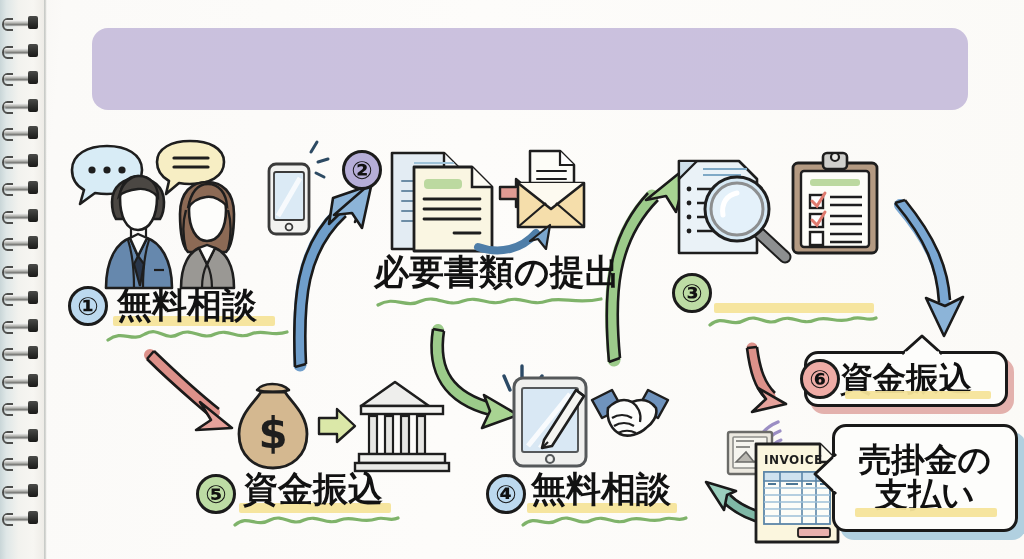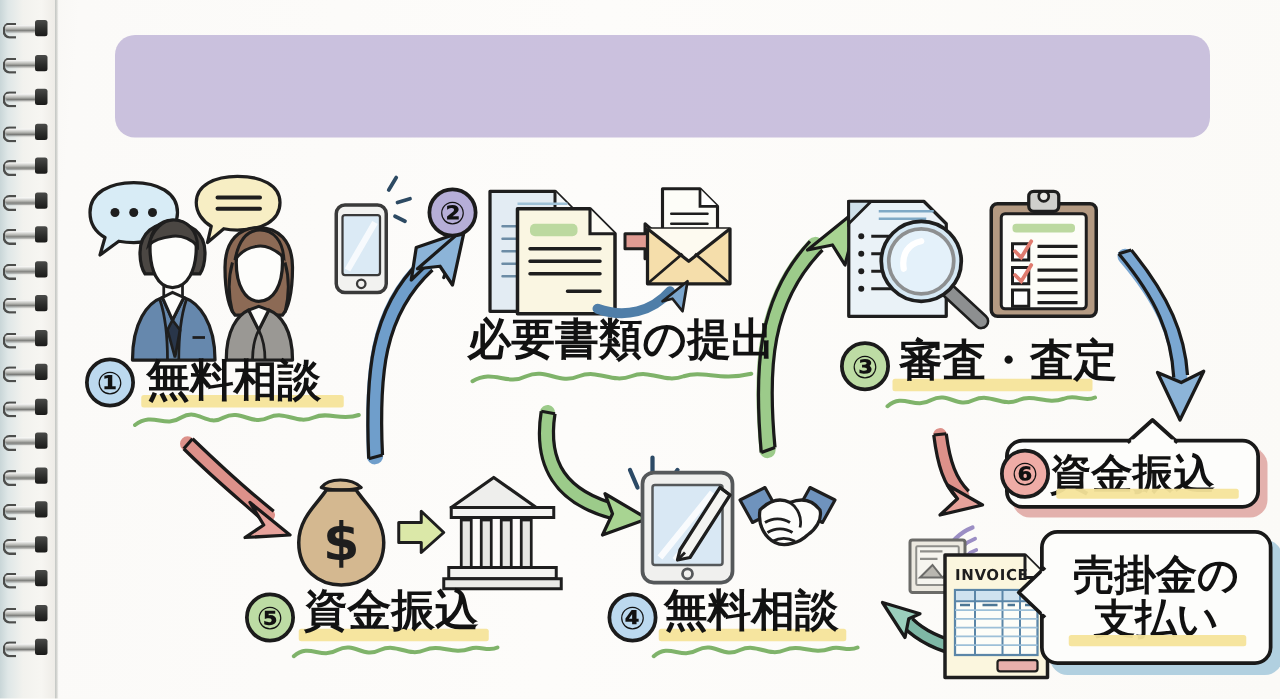--- a/index.html
+++ b/index.html
@@ -262,21 +262,20 @@
         <path d="M165,52 H197 M165,60 H197" stroke="#1e1e1e" stroke-width="2.6"></path>
         <rect x="145" y="69" width="13" height="13" fill="#fff" stroke="#1e1e1e" stroke-width="2.4"></rect>
         <path d="M147,75 L152,80 L160,67" stroke="#e07b6f" stroke-width="3" fill="none" stroke-linecap="round"></path>
         <path d="M165,71 H197 M165,79 H197" stroke="#1e1e1e" stroke-width="2.6"></path>
         <rect x="145" y="87" width="13" height="13" fill="#fff" stroke="#1e1e1e" stroke-width="2.4"></rect>
         <path d="M165,89 H197 M165,97 H197" stroke="#1e1e1e" stroke-width="2.6"></path>
       </g>
     </svg>
   </div>
   <div class="num green" style="left:672px;top:273px;">③</div>
-  <div class="label" style="left:719px;top:272px;">審査・査定</div>
   <div class="hl" style="left:714px;top:303px;width:160px;"></div>
   <svg class="squig" style="left:707px;top:312px;" width="172" height="20" viewBox="0 0 172 20">
     <path d="M3,13 C16,2 24,16 38,8 C52,1 58,15 72,8 C86,2 94,14 108,8 C120,3 130,12 144,7 C154,3 160,10 169,6" stroke="#7fb36a" stroke-width="3.2" fill="none" stroke-linecap="round"></path>
   </svg>
 
   <div class="node" style="left:500px;top:360px;">
     <svg width="180" height="110" viewBox="0 0 180 110">
       <g>
         <path d="M10,30 L4,16 M22,22 L22,6 M34,28 L42,16" stroke="#2c4a66" stroke-width="3.4" stroke-linecap="round"></path>
       </g>

